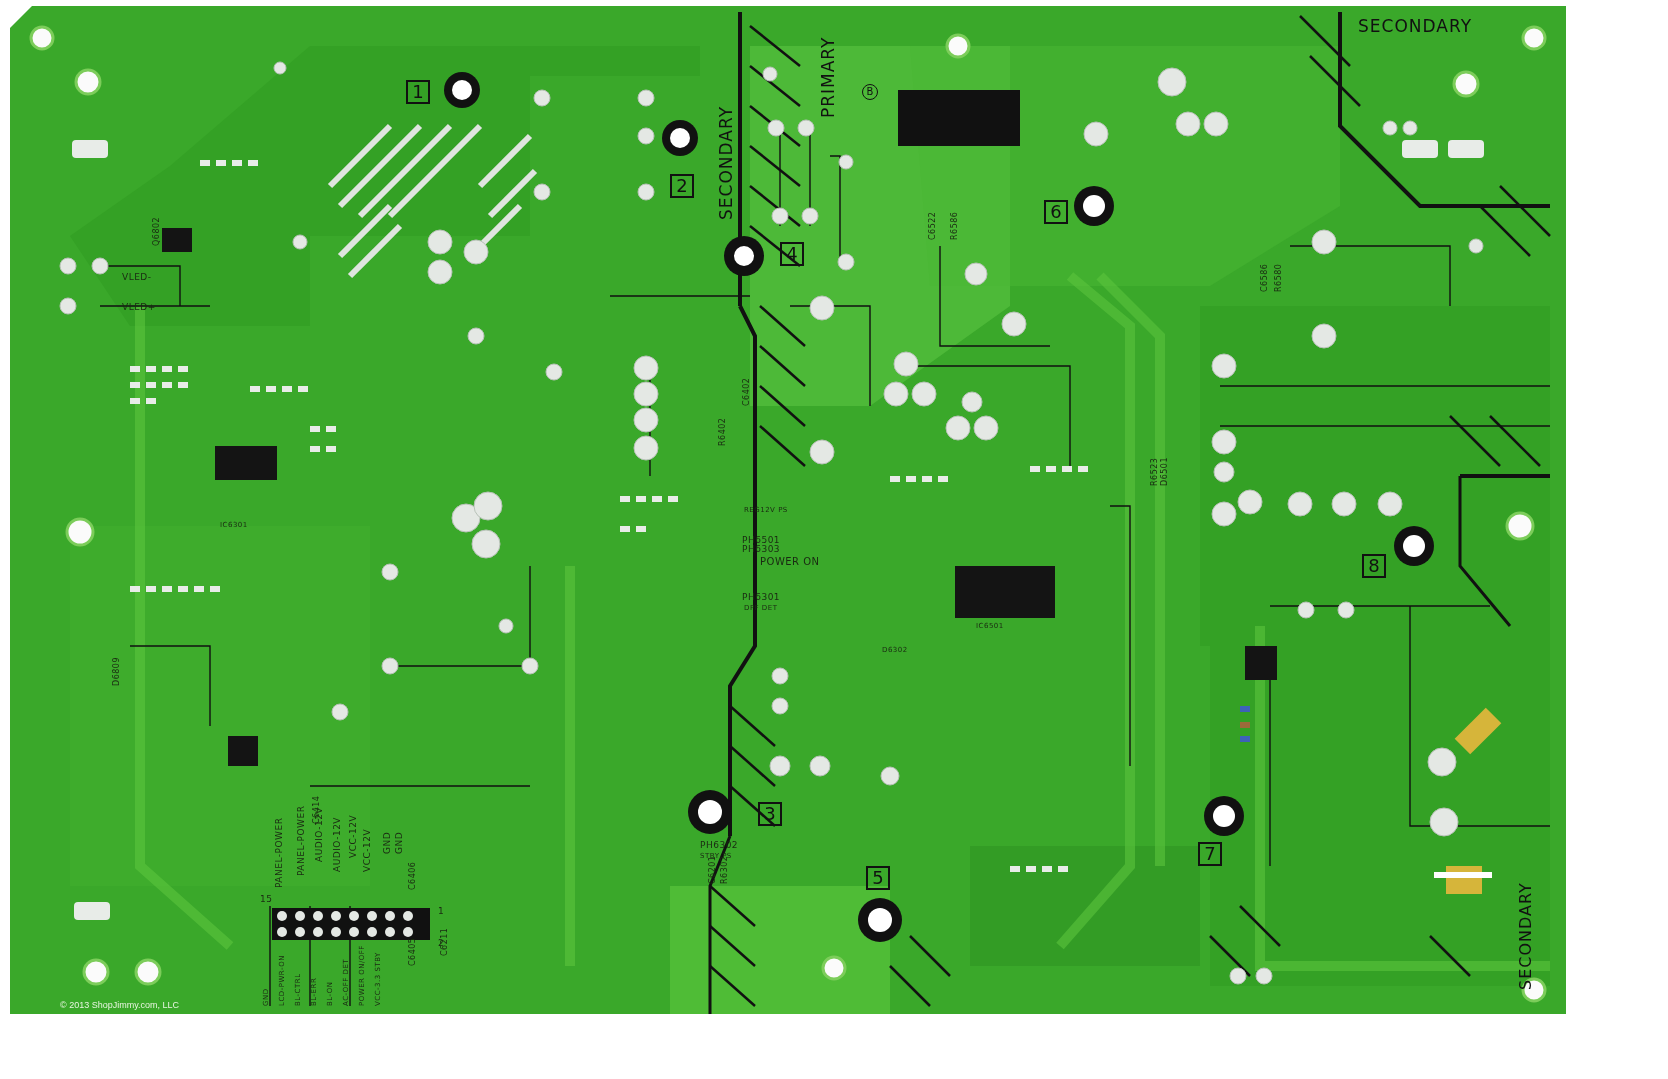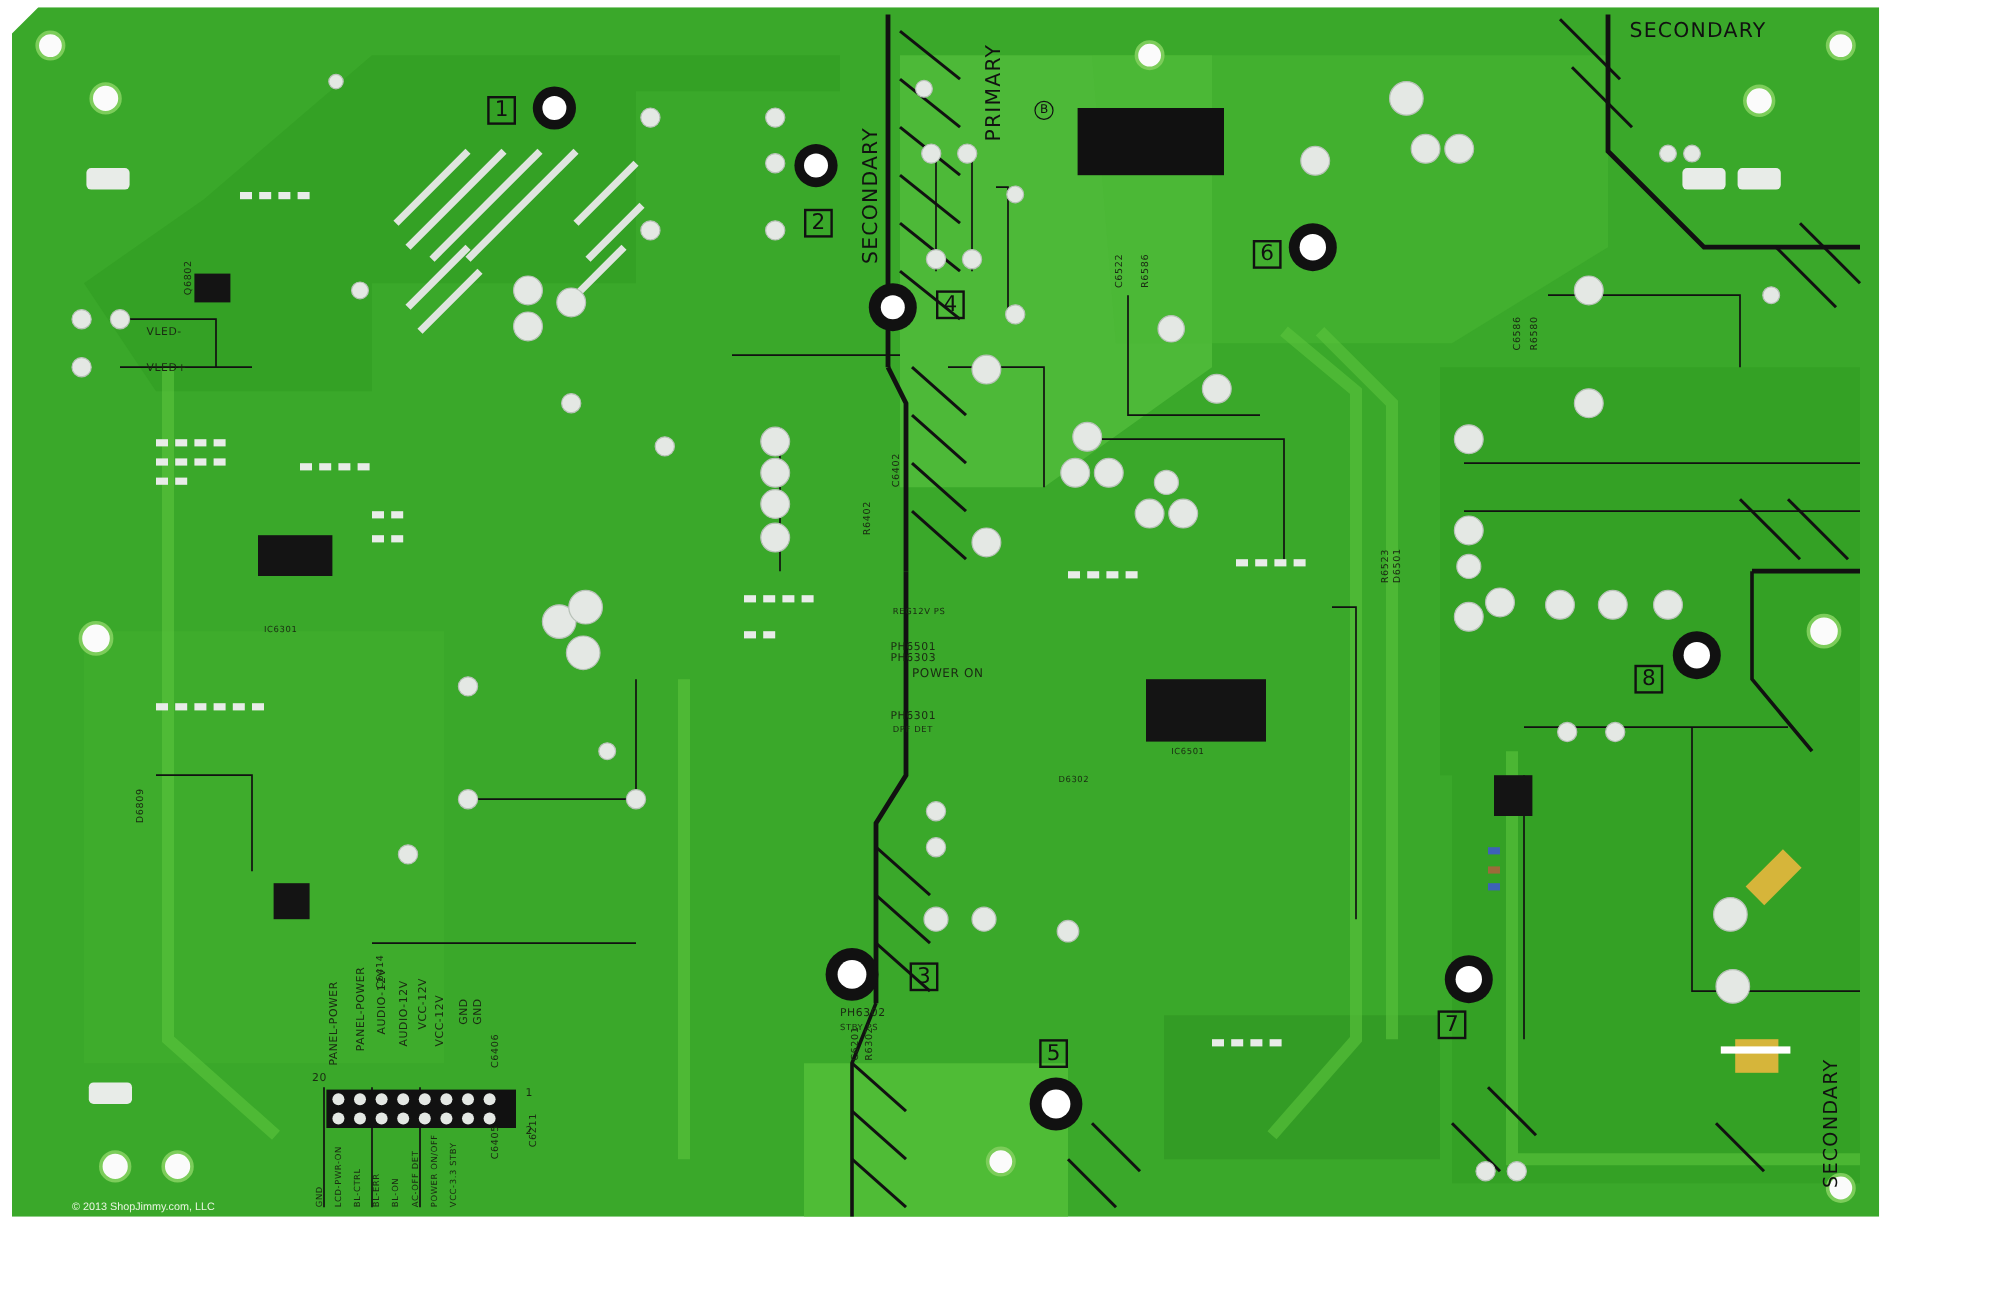--- a/index.html
+++ b/index.html
@@ -336,21 +336,21 @@
   <div class="lbl small" style="left:732px;top:488px;margin-top:41px;">PH6501</div>
   <div class="lbl small" style="left:734px;top:500px;font-size:7px;">REG12V PS</div>
   <div class="lbl small" style="left:732px;top:538px;">PH6303</div>
   <div class="lbl small" style="left:750px;top:550px;font-size:10px;">POWER ON</div>
   <div class="lbl small" style="left:732px;top:586px;">PH6301</div>
   <div class="lbl small" style="left:734px;top:598px;font-size:7px;">DPF DET</div>
   <div class="lbl small" style="left:690px;top:834px;">PH6302</div>
   <div class="lbl small" style="left:690px;top:846px;font-size:7px;">STBY PS</div>
 
   
-  <div class="lbl small" style="left:250px;top:888px;">20</div>
+  <div class="lbl small" style="left:250px;top:888px;">15</div>
   <div class="lbl small" style="left:428px;top:900px;">1</div>
   <div class="lbl small" style="left:428px;top:932px;">2</div>
   <div class="lbl small vlbl" style="left:264px;top:882px;">PANEL-POWER</div>
   <div class="lbl small vlbl" style="left:286px;top:870px;">PANEL-POWER</div>
   <div class="lbl small vlbl" style="left:304px;top:856px;">AUDIO-12V</div>
   <div class="lbl small vlbl" style="left:322px;top:866px;">AUDIO-12V</div>
   <div class="lbl small vlbl" style="left:338px;top:852px;">VCC-12V</div>
   <div class="lbl small vlbl" style="left:352px;top:866px;">VCC-12V</div>
   <div class="lbl small vlbl" style="left:372px;top:848px;">GND</div>
   <div class="lbl small vlbl" style="left:384px;top:848px;">GND</div>

